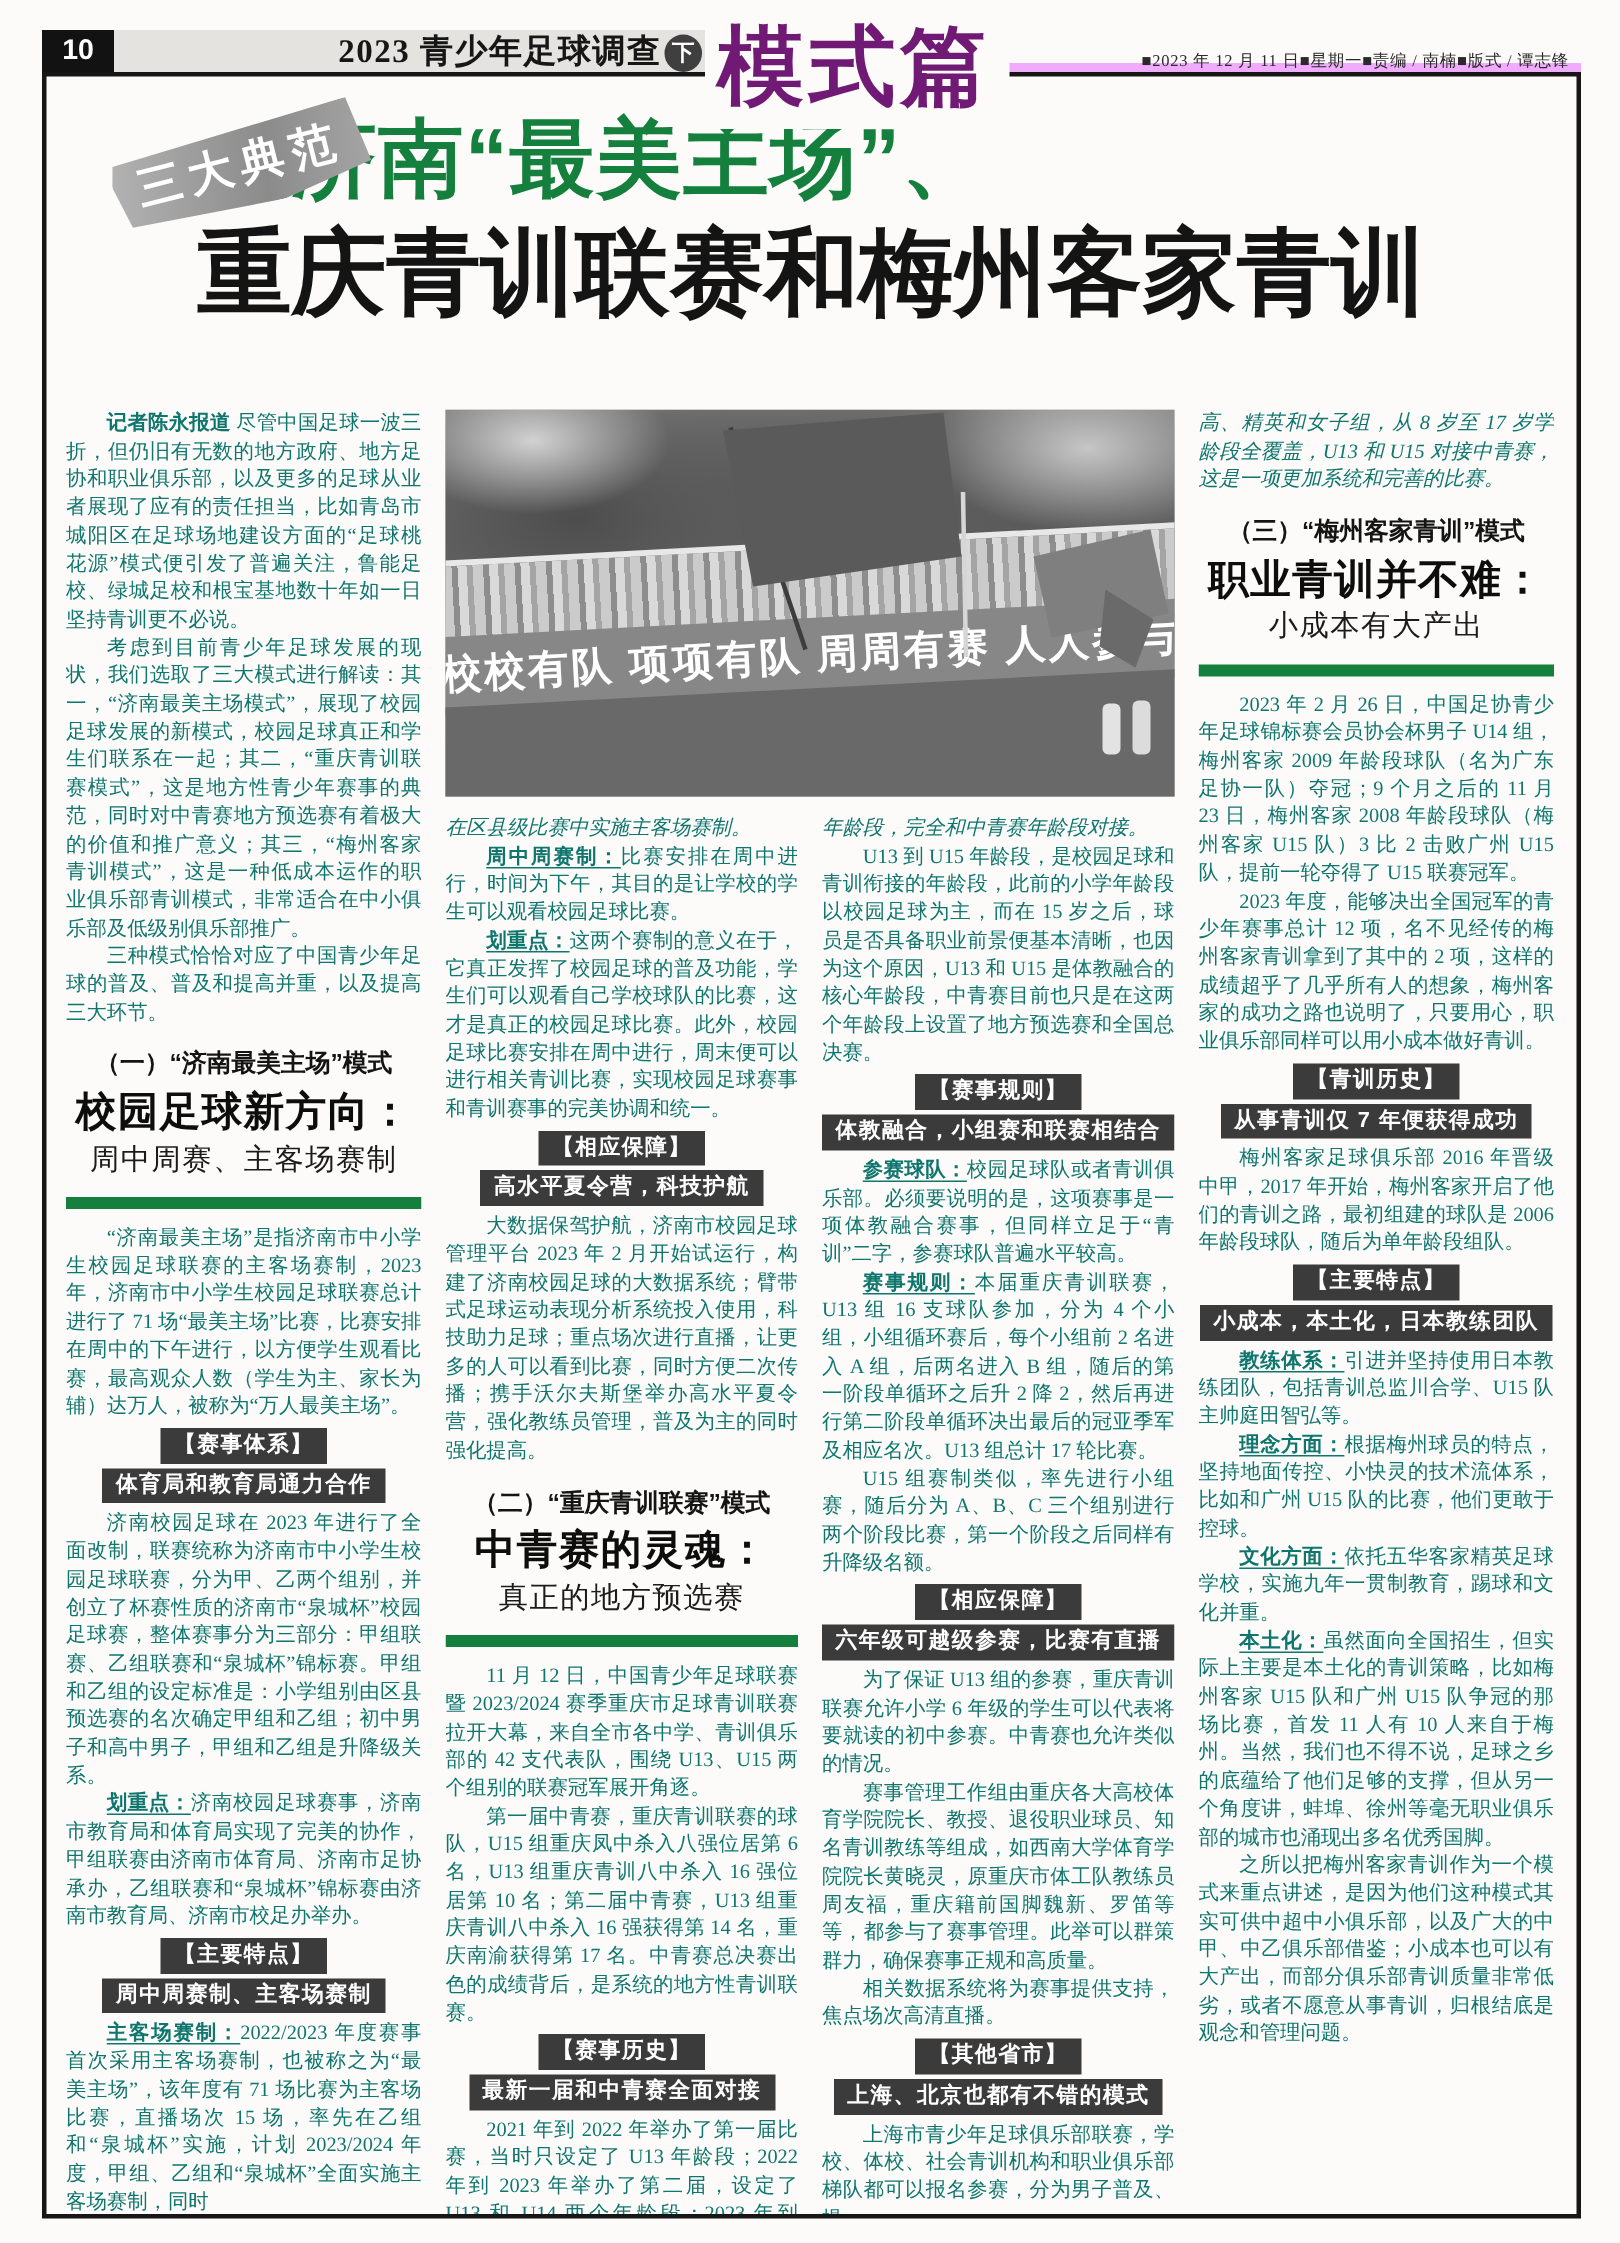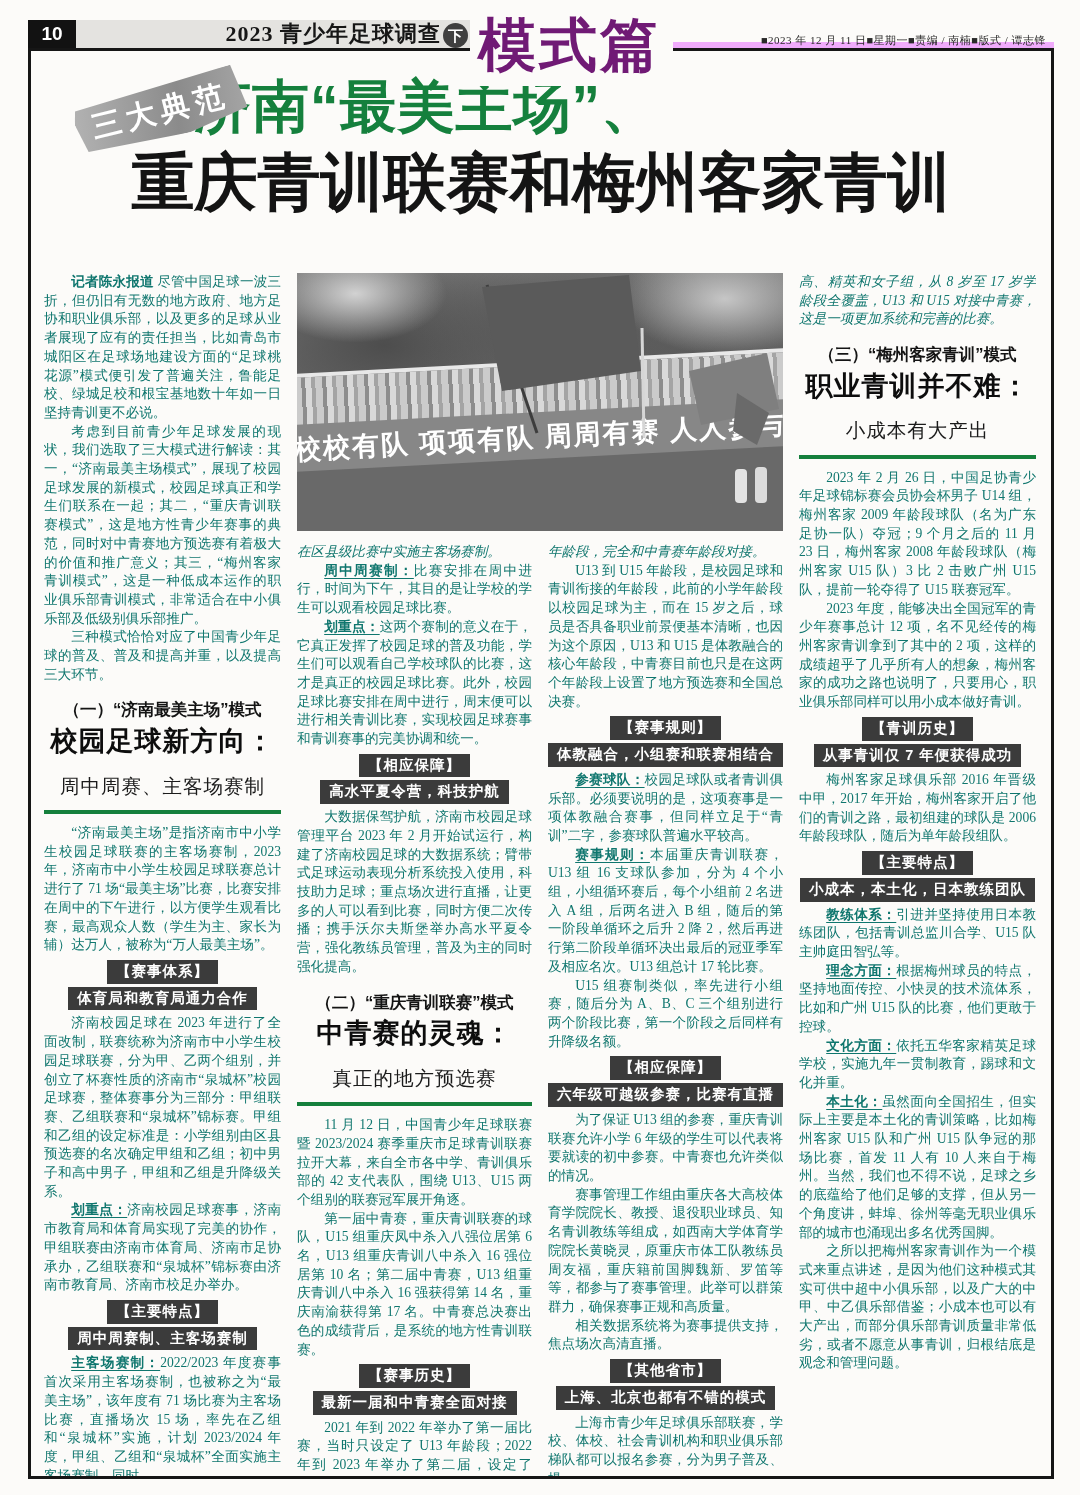--- a/index.html
+++ b/index.html
@@ -48,25 +48,25 @@
   .para { margin:0; text-align:justify; text-indent:2em; font-size:13.6px; line-height:18.7px; color:#0f766e; }
   .para.noind { text-indent:0;font-style:italic; }
   .lead { font-weight:bold; }
   .lead.u { text-decoration:underline; text-underline-offset:3px; }
 
   .tags { text-align:center; margin:5px 0 4px; }
   .tagline { margin:3px 0; }
   .tag { display:inline-block; background:#3b3b3b; color:#fff; padding:1px 9px; letter-spacing:1px;
          font:bold 14.5px/1.5 "Liberation Sans",sans-serif; }
 
-  .sec { text-align:center; margin:15px 0 10px; border-bottom:4px solid #15803d; padding-bottom:11px; }
+  .sec { text-align:center; margin:15px 0 10px; border-bottom:8px solid #15803d; padding-bottom:11px; }
   .sec-k { font:bold 16.5px/1.3 "Liberation Sans",sans-serif; color:#141414; }
   .sec-t { font-family:"Liberation Sans",sans-serif; font-weight:900; font-size:27px; line-height:1.25;
            margin-top:4px; letter-spacing:1px; color:#0d0d0d; }
-  .sec-s { font-family:Liberation Sans, sans-serif; font-size:19.5px; line-height:1.3; margin-top:15px;
+  .sec-s { font-family:Liberation Mono, monospace; font-size:19.5px; line-height:1.3; margin-top:3px;
            letter-spacing:1px; color:#1b1b1b; }
 
   
   .photo { position:relative; width:486px; height:258px; margin:0 0 12px; overflow:hidden;
     background:
       radial-gradient(130px 70px at 12% 8%, #d2d2d2, transparent 70%),
       radial-gradient(150px 80px at 88% 10%, #c6c6c6, transparent 70%),
       radial-gradient(220px 120px at 55% 22%, #545454, transparent 75%),
       radial-gradient(260px 140px at 18% 28%, #4d4d4d, transparent 75%),
       radial-gradient(240px 130px at 86% 32%, #585858, transparent 75%),

